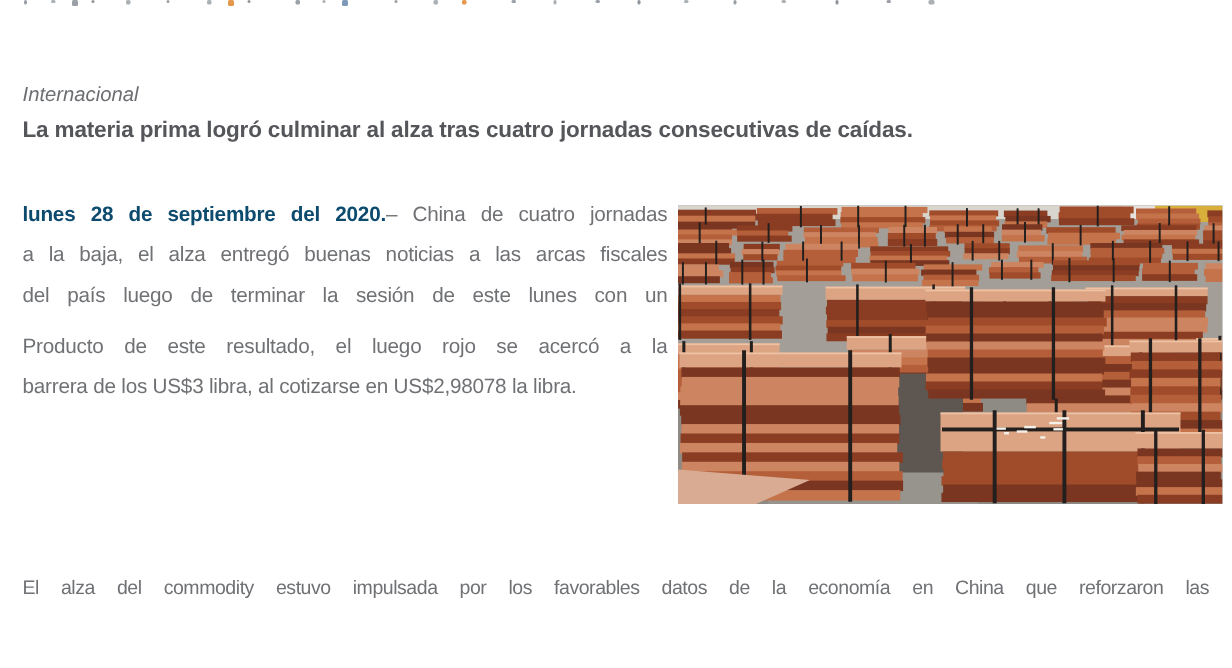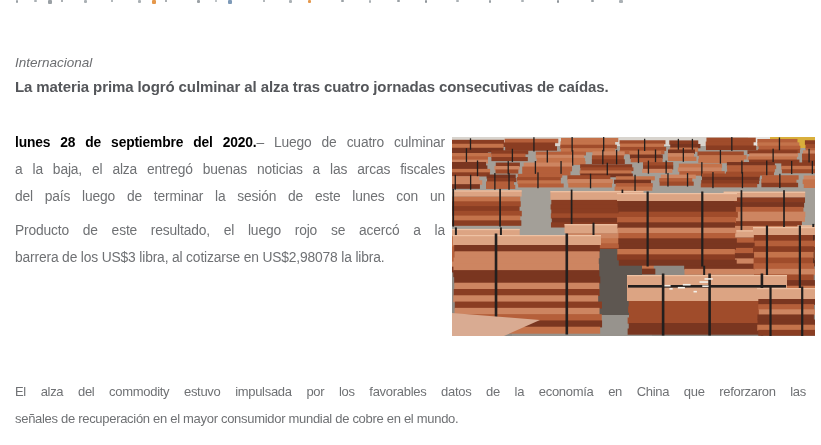--- a/index.html
+++ b/index.html
@@ -22,21 +22,21 @@
   .textcol{
     position:absolute;left:15px;top:129px;width:430px;
     color:#6f7174;font-size:13.8px;letter-spacing:-0.15px;
   }
   .par{margin:0 0 7px 0}
   .jline{
     height:27px;line-height:27px;white-space:nowrap;overflow:hidden;
     text-align:justify;text-align-last:justify;
   }
   .jline.last{text-align-last:left}
-  .b{font-weight:bold;color:#000000}
+  .b{font-weight:bold;color:#0c4a6e}
   .photo{
     position:absolute;left:452px;top:137px;width:363px;height:199px;
     overflow:hidden;background:#a39f98;
   }
   .photo svg{display:block;filter:blur(0.4px)}
   .fullpar{
     position:absolute;left:15px;top:378px;width:791px;
     color:#6f7174;font-size:13px;letter-spacing:-0.3px;
   }
 </style>
@@ -72,21 +72,21 @@
       <i style="left: 591px; width: 3px; height: 2px; background: rgb(154, 160, 165);"></i>
       <i style="left: 619px; width: 4px; height: 3px; background: rgb(170, 176, 180);"></i>
     </div>
 
   <div class="kicker">Internacional</div>
 
   <h1 class="headline">La materia prima logró culminar al alza tras cuatro jornadas consecutivas de caídas.</h1>
 
   <div class="textcol">
     <div class="par">
-      <div class="jline"><span class="b">lunes 28 de septiembre del 2020.</span><span>– Luego de cuatro culminar</span></div>
+      <div class="jline"><span class="b">lunes 28 de septiembre del 2020.</span><span>– China de cuatro jornadas</span></div>
       <div class="jline">a la baja, el alza entregó buenas noticias a las arcas fiscales</div>
       <div class="jline">del país luego de terminar la sesión de este lunes con un</div>
     </div>
 
     <div class="par">
       <div class="jline">Producto de este resultado, el luego rojo se acercó a la</div>
       <div class="jline last">barrera de los US$3 libra, al cotizarse en US$2,98078 la libra.</div>
     </div>
 
   </div>
@@ -430,16 +430,15 @@
         <rect x="241.52208568319776" y="153.83793175818303" width="3.3820323945870774" height="1.6" fill="#f4f1ea"></rect>
         <rect x="217.3916145616172" y="151.01378030051188" width="3.253794193386004" height="1.6" fill="#f4f1ea"></rect>
         <rect x="252.48412384767278" y="141.12218153482405" width="8.202979961970346" height="1.6" fill="#f4f1ea"></rect>
         <rect x="247.5151162340842" y="144.2315102830676" width="8.574864151689628" height="1.6" fill="#f4f1ea"></rect>
         <polygon points="0,176 88,183 52,199 0,199" fill="#d9ab92"></polygon>
       </svg>
     </div>
 
   <div class="fullpar">
     <div class="jline">El alza del commodity estuvo impulsada por los favorables datos de la economía en China que reforzaron las</div>
-    <div class="jline last">señales de recuperación en el mayor consumidor mundial de cobre en el mundo.</div>
   </div>
 
 </div>
 
 </body></html>

